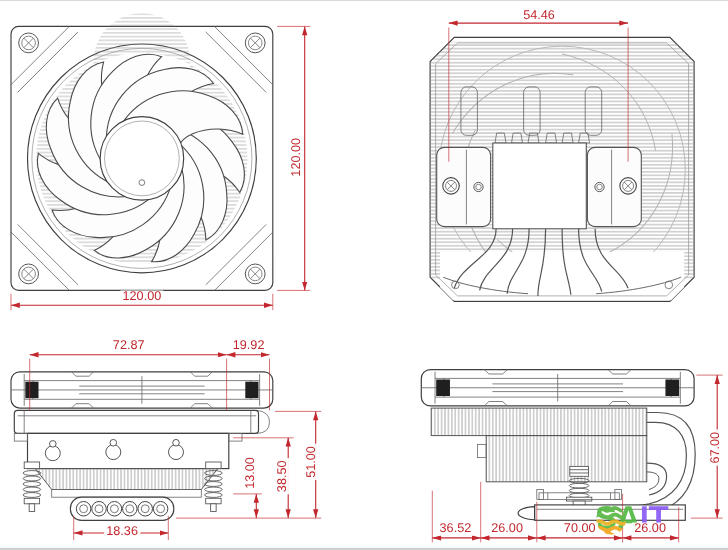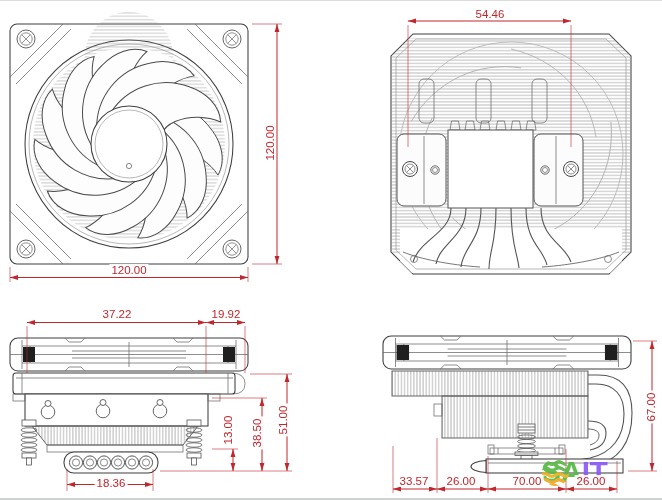--- a/index.html
+++ b/index.html
@@ -265,27 +265,27 @@
     </g>
   </svg>
   <span class="txt sa">SA</span>
       <span class="txt it">IT</span>
 </div>
 
 <div class="dim-label" style="left:129px;top:269px">120.00</div>
 <div class="dim-label rot" style="left:270px;top:142px">120.00</div>
 <div class="dim-label" style="left:490px;top:13px">54.46</div>
 
-<div class="dim-label" style="left:117px;top:313px">37.22</div>
+<div class="dim-label" style="left:117px;top:313px">72.87</div>
 <div class="dim-label" style="left:226px;top:313px">19.92</div>
 <div class="dim-label" style="left:111px;top:482px">18.36</div>
 <div class="dim-label rot" style="left:228px;top:429px">13.00</div>
 <div class="dim-label rot" style="left:257px;top:432px">38.50</div>
 <div class="dim-label rot" style="left:283px;top:419px">51.00</div>
 
-<div class="dim-label" style="left:414px;top:480px">33.57</div>
+<div class="dim-label" style="left:414px;top:480px">36.52</div>
 <div class="dim-label" style="left:461px;top:480px">26.00</div>
 <div class="dim-label" style="left:527px;top:480px">70.00</div>
 <div class="dim-label" style="left:591px;top:480px">26.00</div>
 <div class="dim-label rot" style="left:651px;top:406px">67.00</div>
 
 <div class="bottom-band"></div>
 </div>
 
 </body></html>

